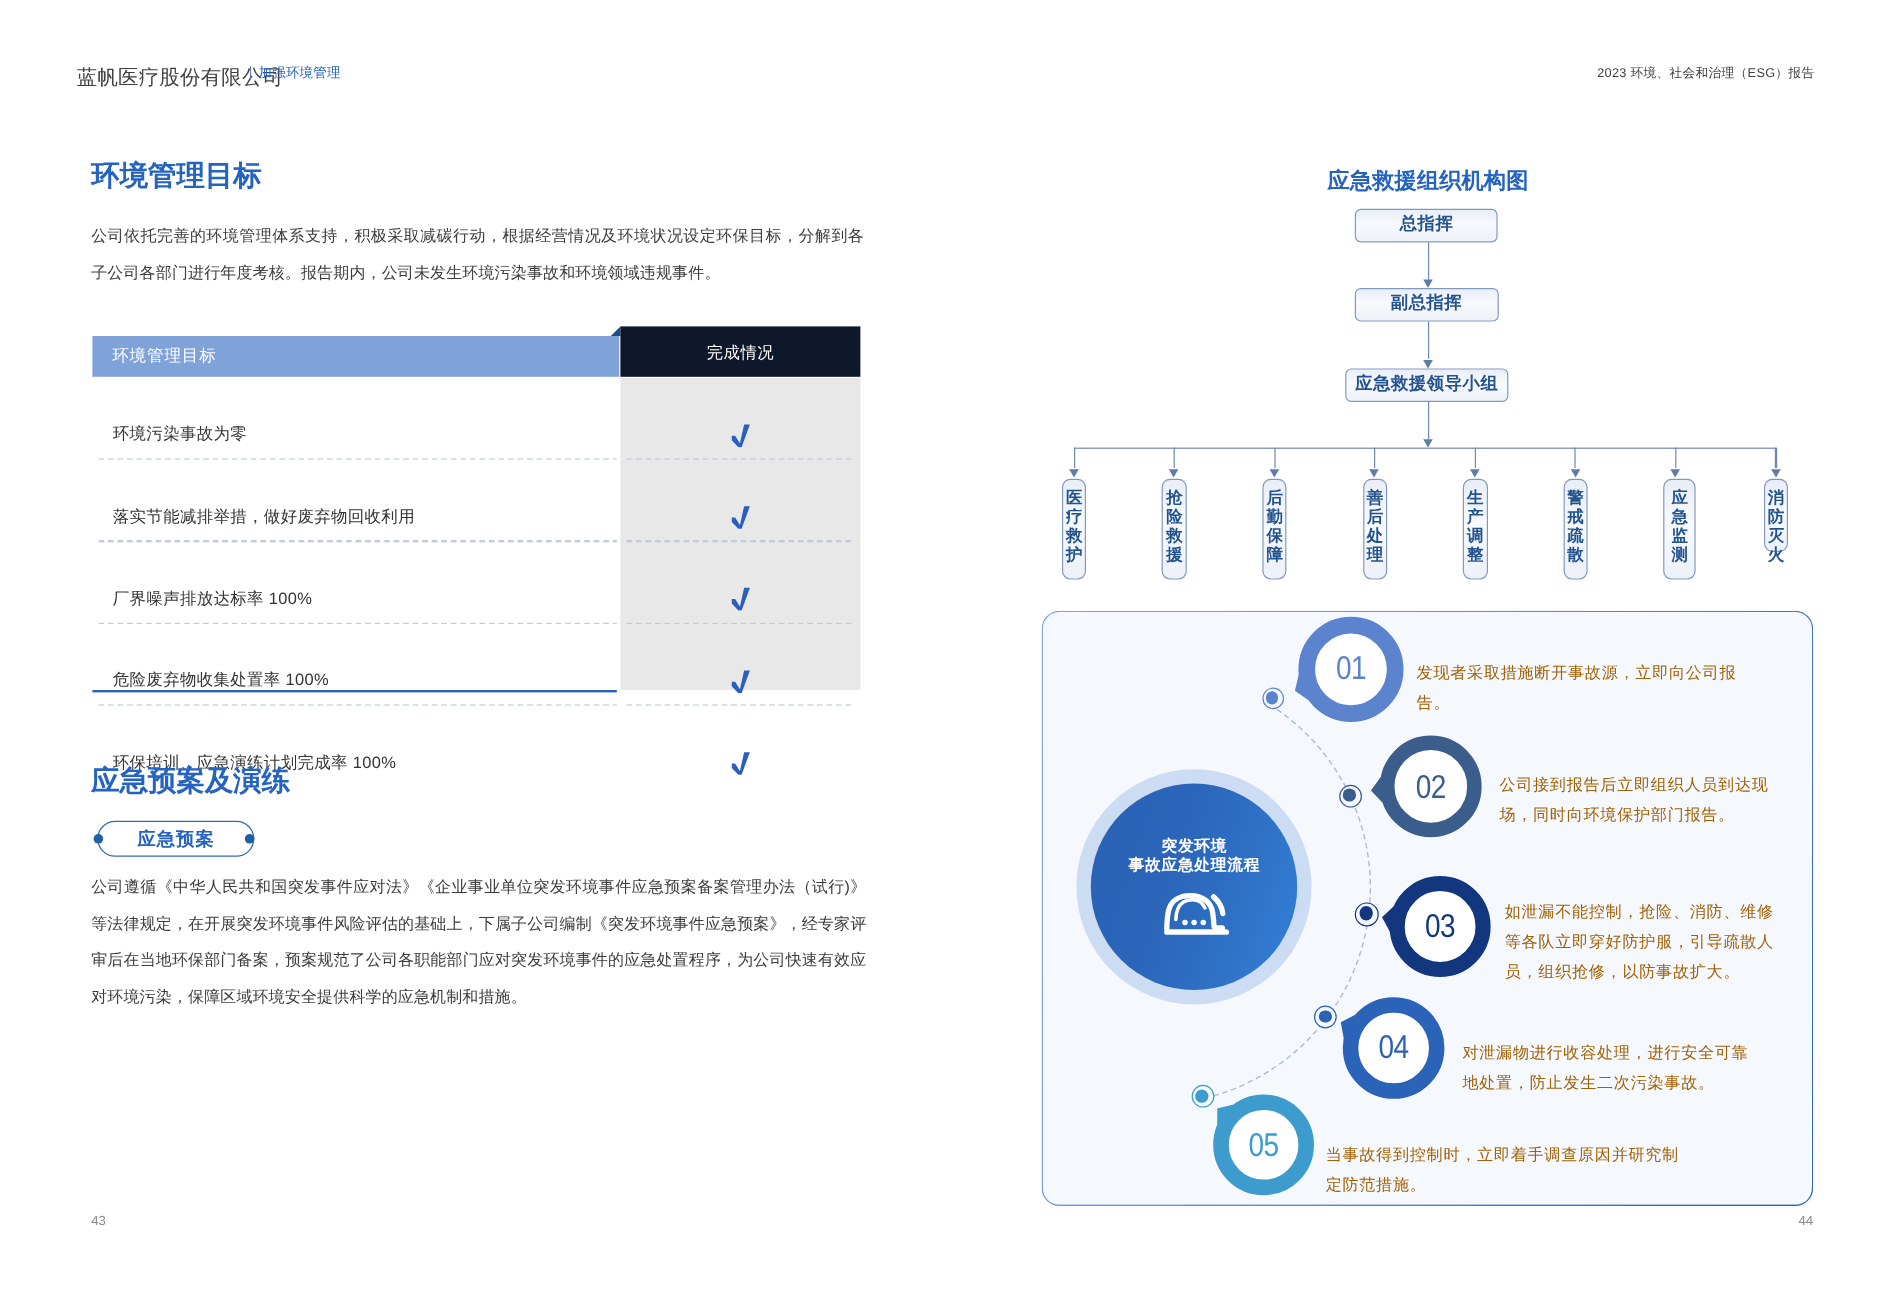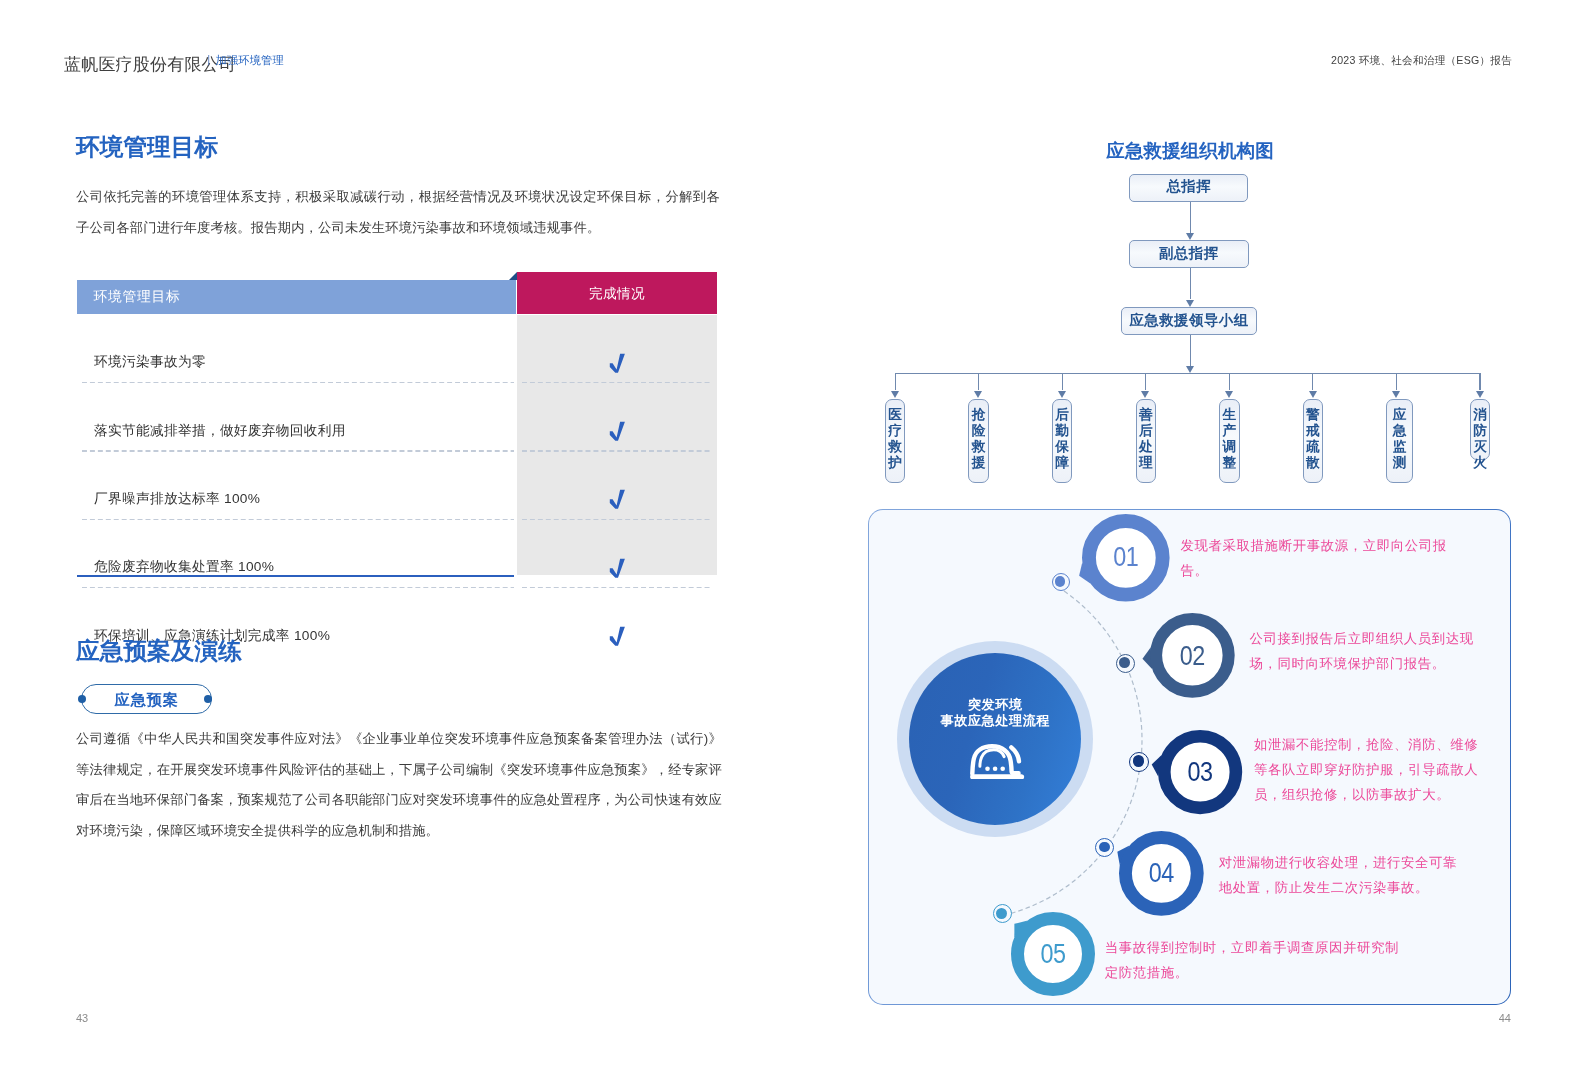--- a/index.html
+++ b/index.html
@@ -29,21 +29,21 @@
   #sec1-p{top:182px;}
   #sec2-p{top:724px;width:646px;}
 
   
   .tbl{position:absolute;left:77px;top:272px;width:640px;height:304px;}
   .tbl-hd-light{position:absolute;left:0;top:8px;width:439px;height:34px;
                 background:#7FA2D9;}
   .tbl-hd-light span{position:absolute;left:16.5px;top:7.5px;font-size:13.8px;
                 color:#fff;font-weight:500;letter-spacing:.7px;line-height:17px;}
   .tbl-hd-dark{position:absolute;left:440px;top:0px;width:200px;height:42px;
-               background:#be185d;}
+               background:#0f172a;}
   .tbl-hd-dark span{position:absolute;left:0;right:0;top:13px;text-align:center;
                font-size:13.6px;color:#fff;font-weight:500;letter-spacing:.4px;}
   .tbl-fold{position:absolute;left:432px;top:0px;width:0;height:0;
             border-left:8px solid transparent;border-bottom:8px solid #1F4E86;}
   .tbl-body{position:absolute;left:0;top:43px;width:640px;}
   .tbl-gray{position:absolute;left:440px;top:43px;width:200px;height:260px;
             background:#E8E8E8;}
   .trow{position:relative;height:36.3px;margin-top:32px;}
   .trow .goal{position:absolute;left:17px;top:6.4px;font-size:13.7px;color:#333;
               letter-spacing:.3px;white-space:nowrap;line-height:17px;}
@@ -97,21 +97,21 @@
             background:linear-gradient(108deg,#2A62B4 0%,#2B65B9 38%,#2E72C6 70%,#3480DA 100%);}
   .hub-txt{position:absolute;left:909px;top:696.6px;width:172px;text-align:center;
            color:#fff;font-size:13.1px;font-weight:bold;line-height:16.6px;
            letter-spacing:.6px;text-indent:.6px;}
   .hub-icon{position:absolute;left:970.3px;top:743.6px;width:54.3px;height:35.9px;}
   .num{position:absolute;text-align:center;font-size:27.5px;letter-spacing:-.6px;
        line-height:30px;font-family:"Liberation Sans",sans-serif;
        transform:scaleX(0.85);}
   .sdot{position:absolute;border-radius:50%;box-sizing:border-box;background:#F5F9FE;}
   .sdot i{position:absolute;border-radius:50%;display:block;}
-  .stext{position:absolute;font-size:13.4px;line-height:25px;color:#ec4899;letter-spacing:.63px;}
+  .stext{position:absolute;font-size:13.4px;line-height:25px;color:#a16207;letter-spacing:.63px;margin-top:15px;}
 </style>
 </head>
 <body>
 
 <div class="page">
 
   <div>
     <div class="hdr hdr-company">蓝帆医疗股份有限公司</div>
     <div class="hdr hdr-sep">丨</div>
     <div class="hdr hdr-section">加强环境管理</div>
@@ -180,21 +180,21 @@
     <div class="body-p" id="sec2-p">公司遵循《中华人民共和国突发事件应对法》《企业事业单位突发环境事件应急预案备案管理办法（试行)》等法律规定，在开展突发环境事件风险评估的基础上，下属子公司编制《突发环境事件应急预案》，经专家评审后在当地环保部门备案，预案规范了公司各职能部门应对突发环境事件的应急处置程序，为公司快速有效应对环境污染，保障区域环境安全提供科学的应急机制和措施。</div>
 
     <div class="pagenum l">43</div>
   </div>
 
   <div>
     <div class="hdr hdr-report">2023 环境、社会和治理（ESG）报告</div>
 
     <div class="org-title">应急救援组织机构图</div>
     <div class="org-wrap">
-      <div class="obox h" id="ob1" style="left: 269px; top: 54px; width: 119px; height: 28px; line-height: 24.4px; font-family: Liberation Mono, monospace;">总指挥</div>
+      <div class="obox h" id="ob1" style="left: 269px; top: 54px; width: 119px; height: 28px; line-height: 24.4px;">总指挥</div>
       <div class="obox h" id="ob2" style="left: 268.5px; top: 119.5px; width: 120px; height: 28px; line-height: 24.4px;">副总指挥</div>
       <div class="obox h" id="ob3" style="left: 261px; top: 186.5px; width: 135.5px; height: 28px; line-height: 24.4px;">应急救援领导小组</div>
       <div id="org-connectors">
           <div class="oline" style="left: 329.6px; top: 82px; width: 1.2px; height: 30.5px;"></div>
           <div class="oarrow" style="left: 325.9px; top: 113.2px;"></div>
           <div class="oline" style="left: 329.6px; top: 147.5px; width: 1.2px; height: 31.5px;"></div>
           <div class="oarrow" style="left: 325.9px; top: 180.2px;"></div>
           <div class="oline" style="left: 329.6px; top: 214.5px; width: 1.2px; height: 31px;"></div>
           <div class="oarrow" style="left: 325.9px; top: 246.2px;"></div>
           <div class="oline" style="left: 35.1px; top: 253.2px; width: 584.9px; height: 1.2px;"></div>

